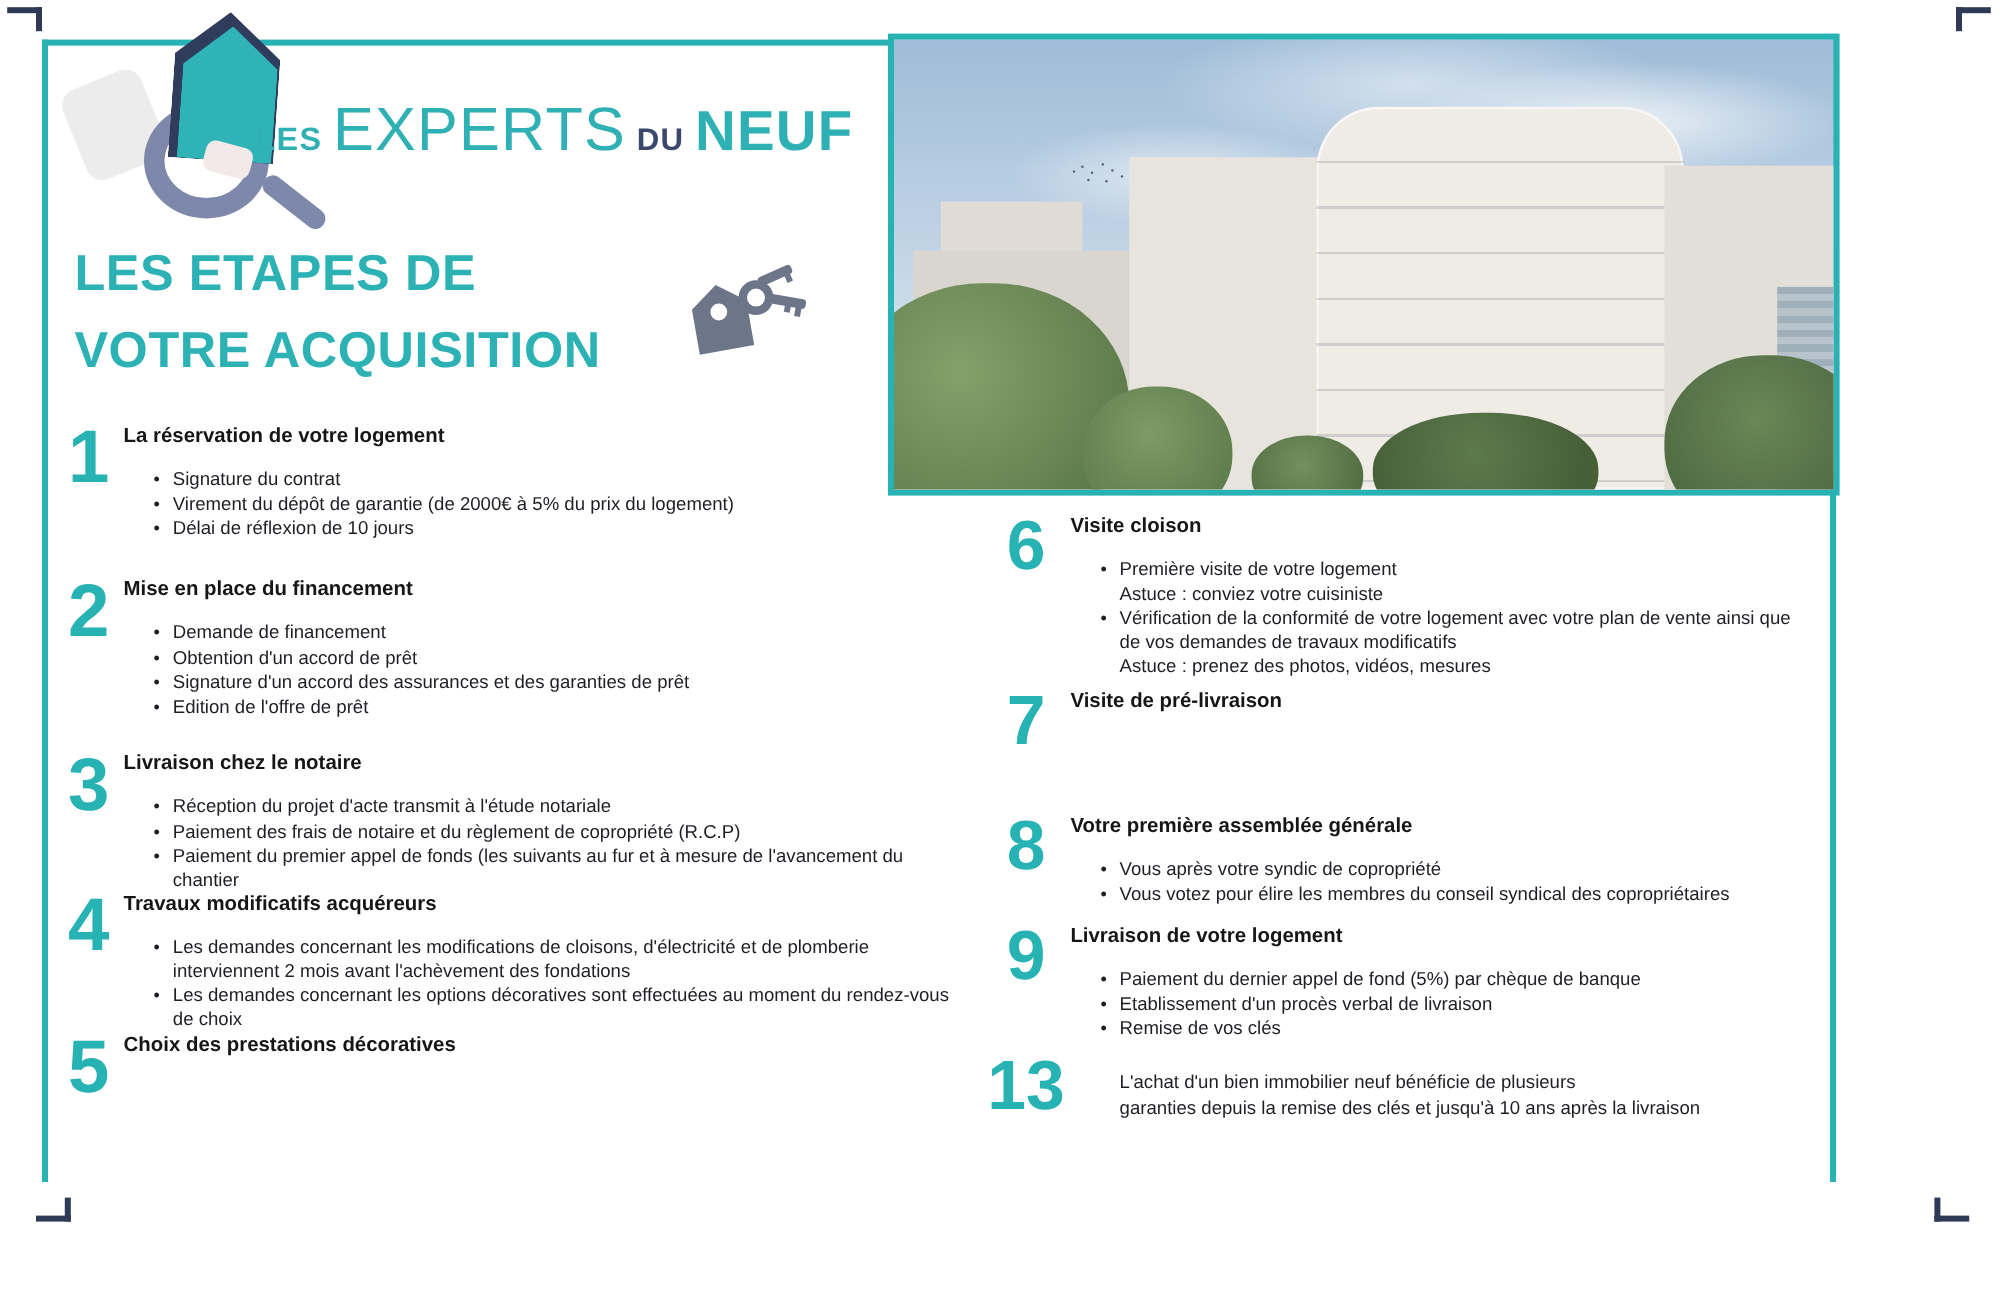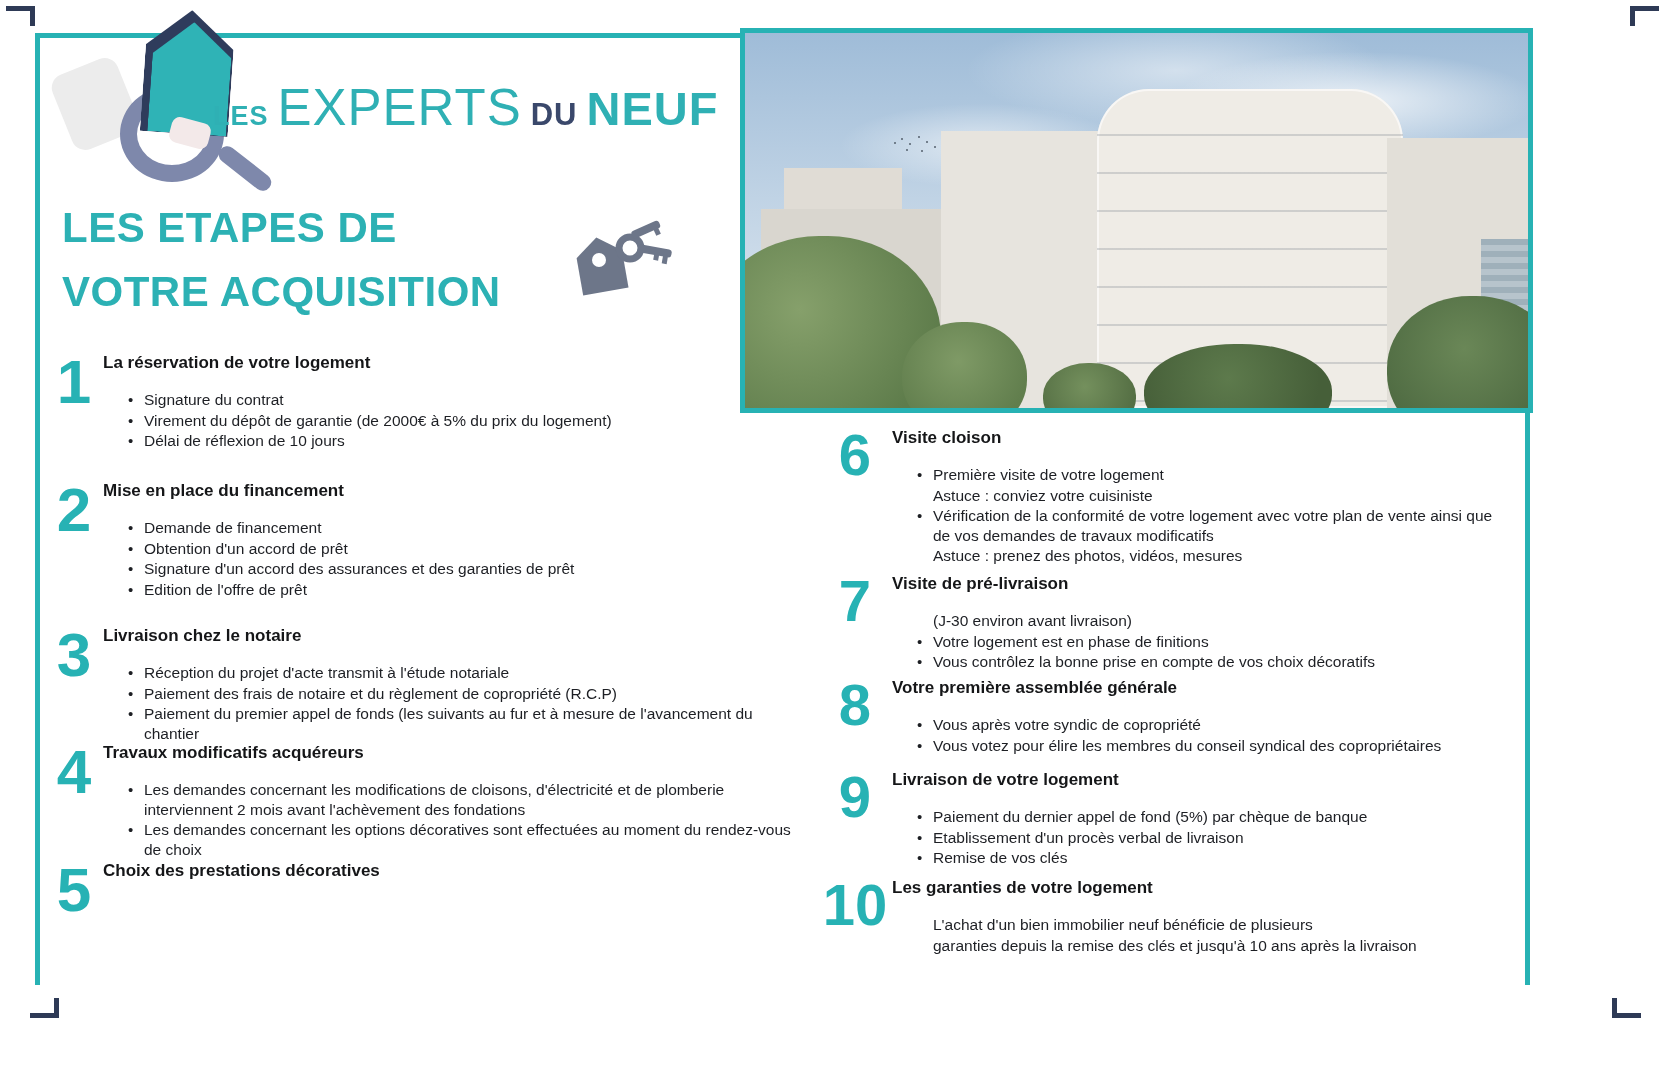--- a/index.html
+++ b/index.html
@@ -27,21 +27,21 @@
   .logo-shadow2{position:absolute;left:118px;top:118px;width:40px;height:26px;background:#f3e9e9;border-radius:8px;transform:rotate(15deg)}
   .lens-ring{position:absolute;left:68px;top:84px;width:104px;height:96px;border:17px solid #7e88ab;border-radius:50%;box-sizing:border-box}
   .lens-handle{position:absolute;left:162px;top:158px;width:62px;height:17px;background:#7e88ab;border-radius:9px;transform:rotate(38deg)}
   .house-navy{position:absolute;left:92px;top:8px;width:88px;height:124px;background:#2f3c5c;transform:rotate(4deg);
     clip-path:polygon(50% 0,100% 30%,100% 100%,0 100%,0 30%)}
   .house-teal{position:absolute;left:99px;top:20px;width:79px;height:112px;background:#2fb3b6;transform:rotate(4deg);
     clip-path:polygon(50% 0,100% 30%,100% 100%,0 100%,0 30%)}
   .logo-text{position:absolute;left:213px;top:78px;display:flex;align-items:baseline;white-space:nowrap;z-index:3}
   .logo-les{font-size:27px;font-weight:bold;color:#2fb0b4;letter-spacing:1px;margin-right:9px}
   .logo-experts{font-size:51px;font-weight:normal;color:#2fb0b4;letter-spacing:1px}
-  .logo-du{font-size:31px;font-weight:bold;color:#3a486b;letter-spacing:1px;margin:0 9px}
+  .logo-du{font-size:26px;font-weight:bold;color:#3a486b;letter-spacing:1px;margin:0 9px}
   .logo-neuf{font-size:47px;font-weight:bold;color:#2fb0b4;letter-spacing:1px}
 
   
   .title{position:absolute;left:62px;top:196px;z-index:3;color:#2cb1b4;font-weight:bold;font-size:42px;line-height:64px;letter-spacing:.5px}
   .keys-art{position:absolute;left:558px;top:218px;width:120px;height:92px;z-index:3}
 
   
   .photo{position:absolute;left:740px;top:28px;width:793px;height:385px;border:5px solid #27b2b4;box-sizing:border-box;overflow:hidden;z-index:2}
   .photo *{position:absolute}
   .sky{inset:0;background:
@@ -227,25 +227,20 @@
           <li class="bullet">Vérification de la conformité de votre logement avec votre plan de vente ainsi que de vos demandes de travaux modificatifs</li>
           <li class="plain">Astuce : prenez des photos, vidéos, mesures</li>
         </ul>
     </div>
   </div>
 
   <div class="step">
     <div class="num">7</div>
     <div class="content">
       <div class="heading">Visite de pré-livraison</div>
-      <ul class="items">
-          <li class="plain">(J-30 environ avant livraison)</li>
-          <li class="bullet">Votre logement est en phase de finitions</li>
-          <li class="bullet">Vous contrôlez la bonne prise en compte de vos choix décoratifs</li>
-        </ul>
     </div>
   </div>
 
   <div class="step">
     <div class="num">8</div>
     <div class="content">
       <div class="heading">Votre première assemblée générale</div>
       <ul class="items">
           <li class="bullet">Vous après votre syndic de copropriété</li>
           <li class="bullet">Vous votez pour élire les membres du conseil syndical des copropriétaires</li>
@@ -259,22 +254,21 @@
       <div class="heading">Livraison de votre logement</div>
       <ul class="items">
           <li class="bullet">Paiement du dernier appel de fond (5%) par chèque de banque</li>
           <li class="bullet">Etablissement d'un procès verbal de livraison</li>
           <li class="bullet">Remise de vos clés</li>
         </ul>
     </div>
   </div>
 
   <div class="step">
-    <div class="num">10</div>
-    <div class="content">
-      <div class="heading">Les garanties de votre logement</div>
+    <div class="num">13</div>
+    <div class="content">
       <ul class="items">
           <li class="plain">L'achat d'un bien immobilier neuf bénéficie de plusieurs</li>
           <li class="plain">garanties depuis la remise des clés et jusqu'à 10 ans après la livraison</li>
         </ul>
     </div>
   </div>
 </div>
 
 </body></html>

